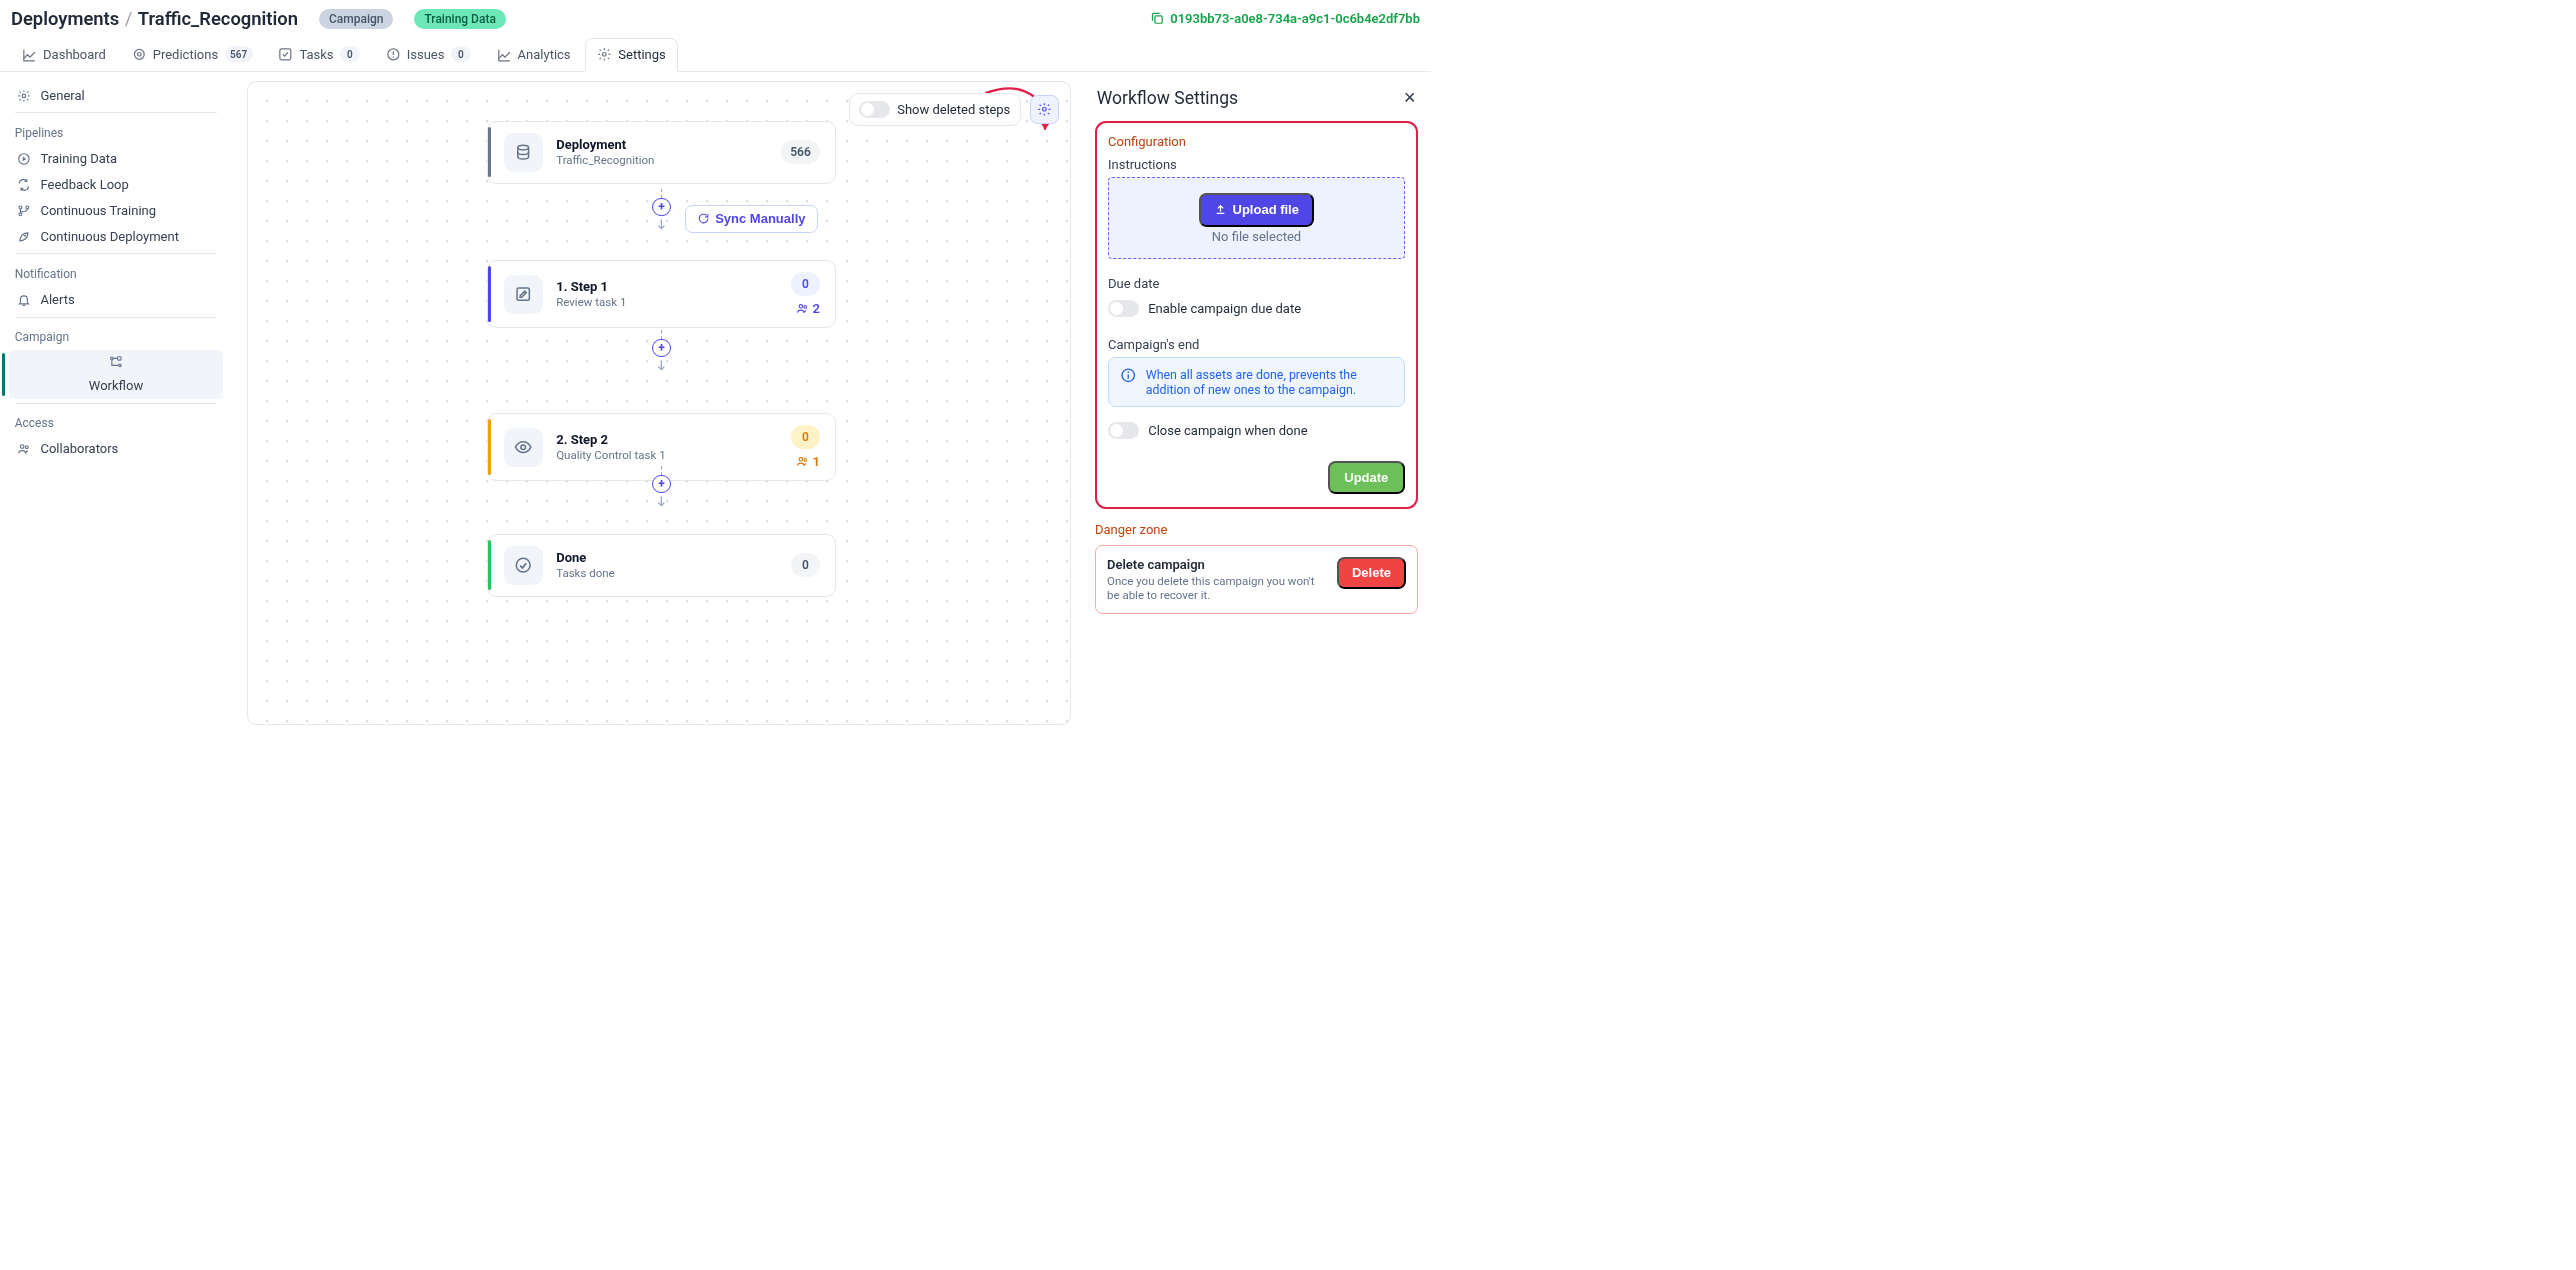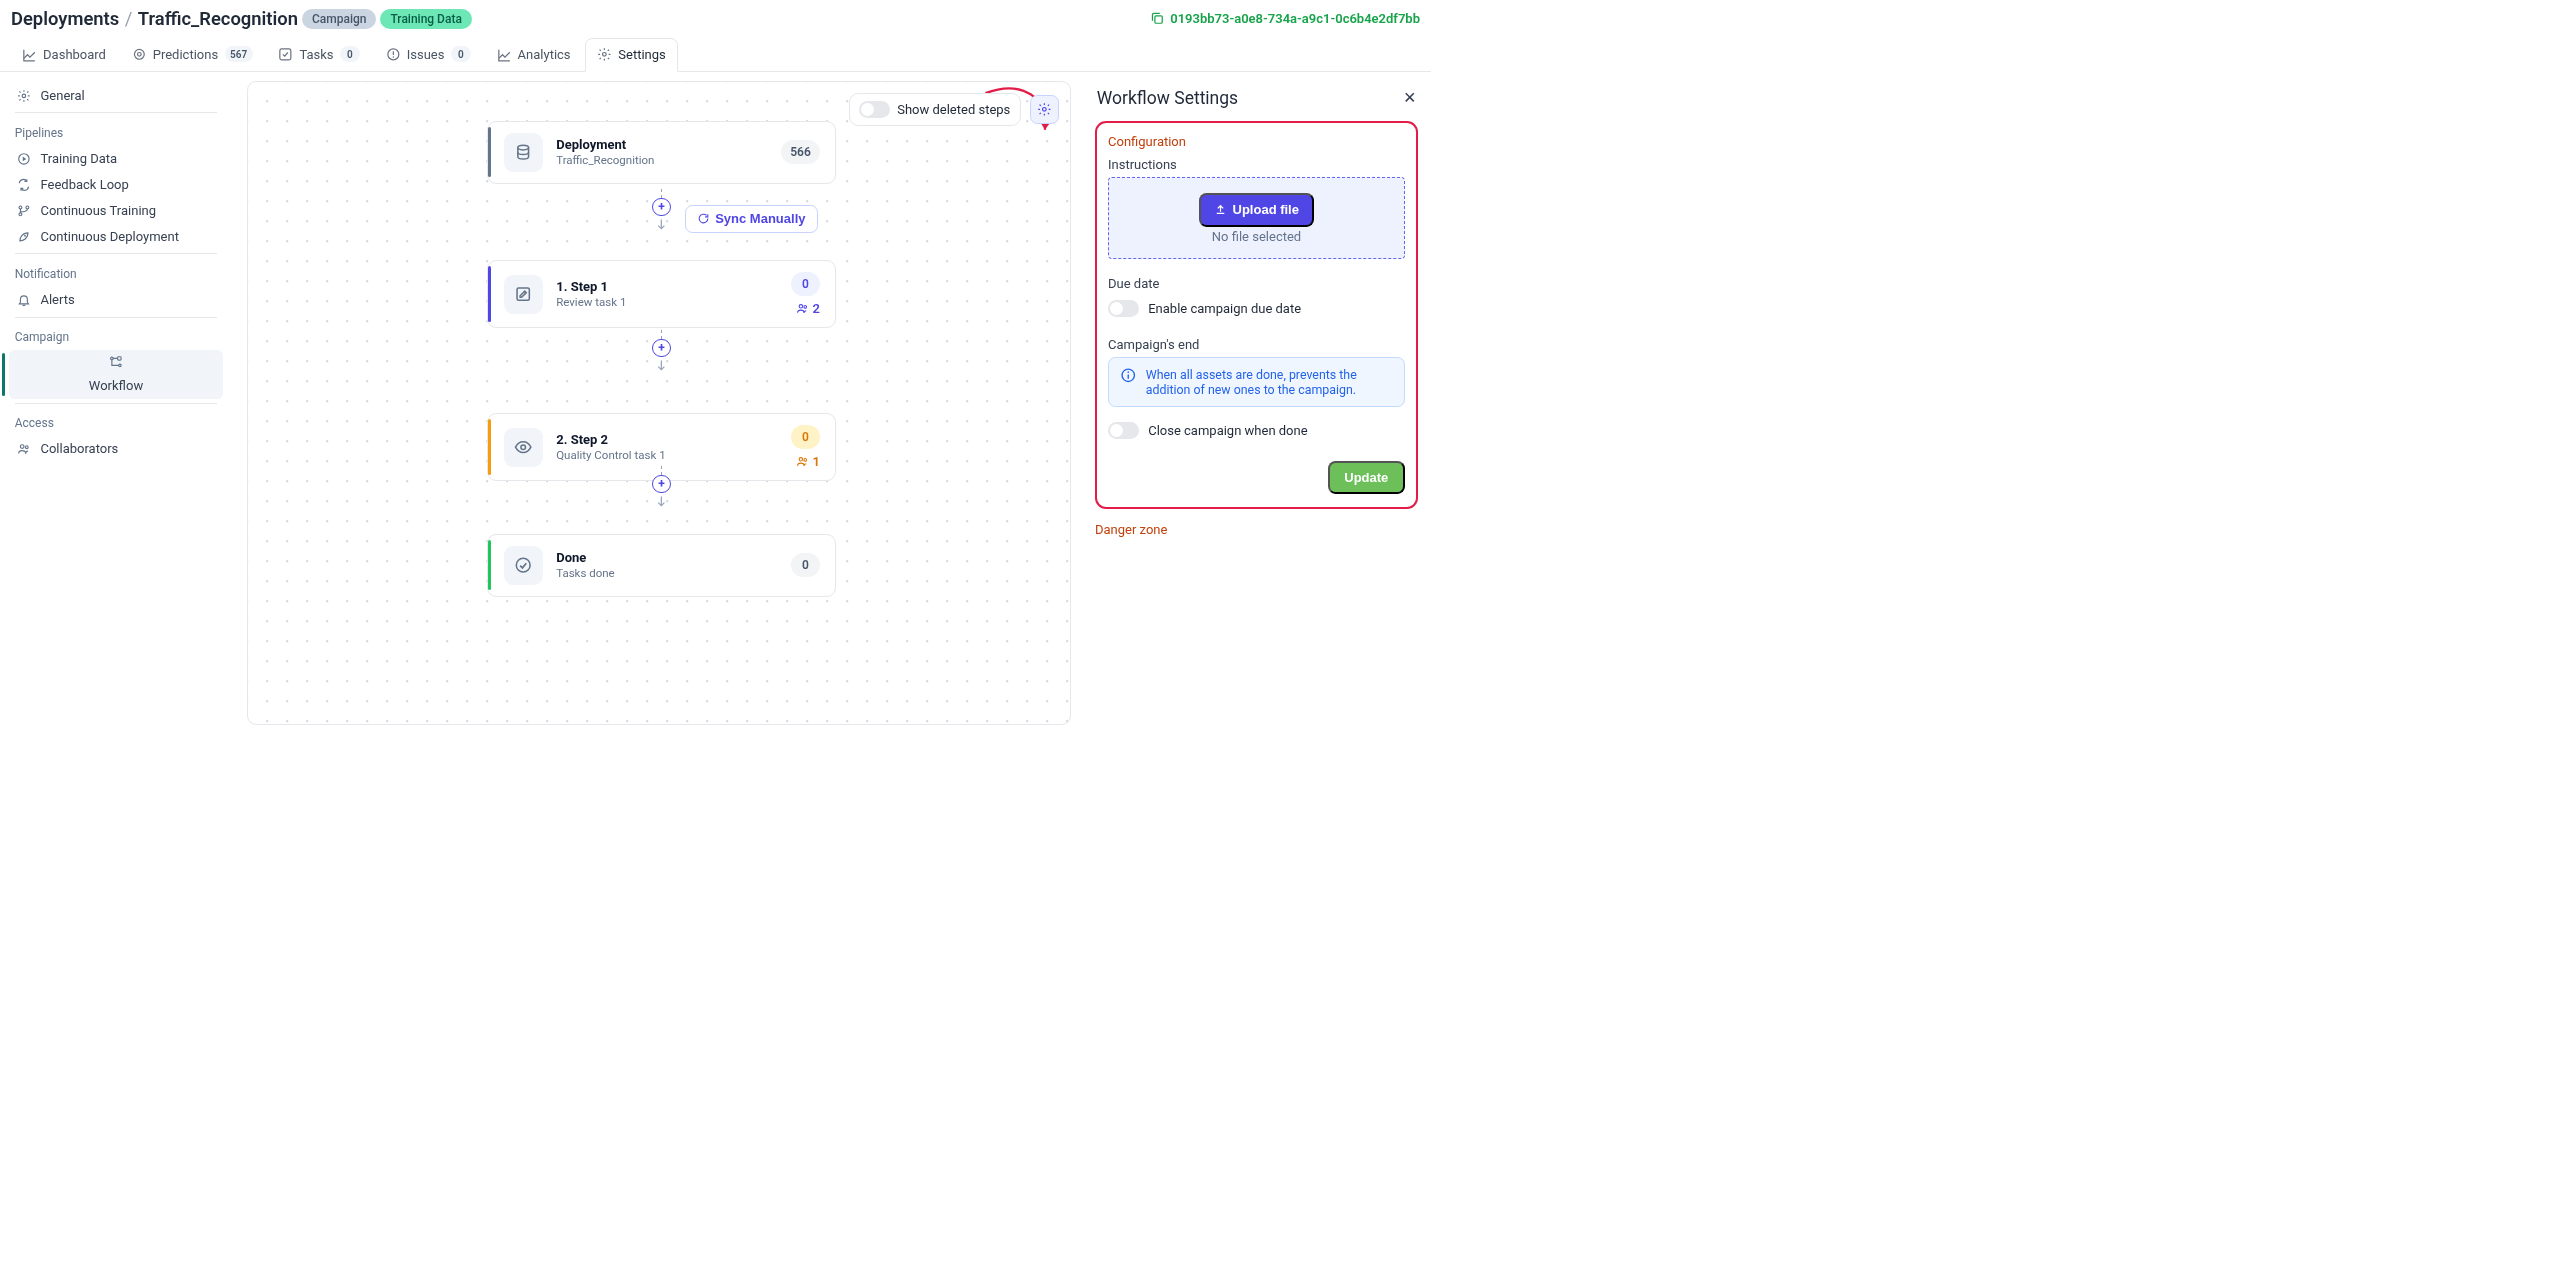--- a/index.html
+++ b/index.html
@@ -2,21 +2,21 @@
 <html><head>
 <meta charset="utf-8">
 <style>
   * { box-sizing: border-box; margin: 0; padding: 0; }
   html, body { font-family: -apple-system, BlinkMacSystemFont, "Segoe UI", Roboto, Helvetica, Arial, sans-serif; color:#1f2937; background:#fff; font-size:13px; }
   body { width:1431px; }
   svg { display:block; }
 
   
   .header { display:flex; align-items:center; justify-content:space-between; padding:8.3px 11px 2.8px 11px; }
-  .header-left { display:flex; align-items:center; gap:4px; }
+  .header-left { display:flex; align-items:center; gap:21px; }
   .breadcrumb { display:flex; align-items:center; gap:5.5px; font-size:18.4px; font-weight:600; color:#1f2937; }
   .breadcrumb .slash { color:#9ca3af; font-weight:400; }
   .tag { display:inline-flex; align-items:center; padding:2.8px 10px; border-radius:13px; font-size:12px; font-weight:500; }
   .tag-campaign { background:#cbd5e1; color:#475569; }
   .tag-training  { background:#6ee7b7; color:#065f46; }
   .header-right { display:flex; align-items:center; gap:5.5px; color:#16a34a; font-weight:600; font-size:13px; }
 
   
   .tabs { display:flex; align-items:flex-end; padding:5.5px 11px 0 11px; border-bottom:0.9px solid #e5e7eb; gap:3.7px; }
   .tab { display:flex; align-items:center; gap:6.4px; padding:8.3px 11px; color:#4b5563; font-size:13px; border-radius:7.4px 7.4px 0 0; cursor:pointer;}
@@ -508,16 +508,25 @@
       </div>
 
       <div class="flex-end">
         <button class="btn-green" style="background:#6cbf59">
           <span>Update</span>
         </button>
       </div>
     </div>
 
     <div class="rp-section-title">Danger zone</div>
+    <div class="danger-card" style="margin-top:7.4px">
+      <div>
+        <div style="font-weight:600">Delete campaign</div>
+        <div class="muted" style="font-size:11.5px; margin-top:1.8px">Once you delete this campaign you won't be able to recover it.</div>
+      </div>
+      <button class="btn-red">
+        <span>Delete</span>
+      </button>
+    </div>
   </div>
 
 </div>
 
 
 </body></html>

